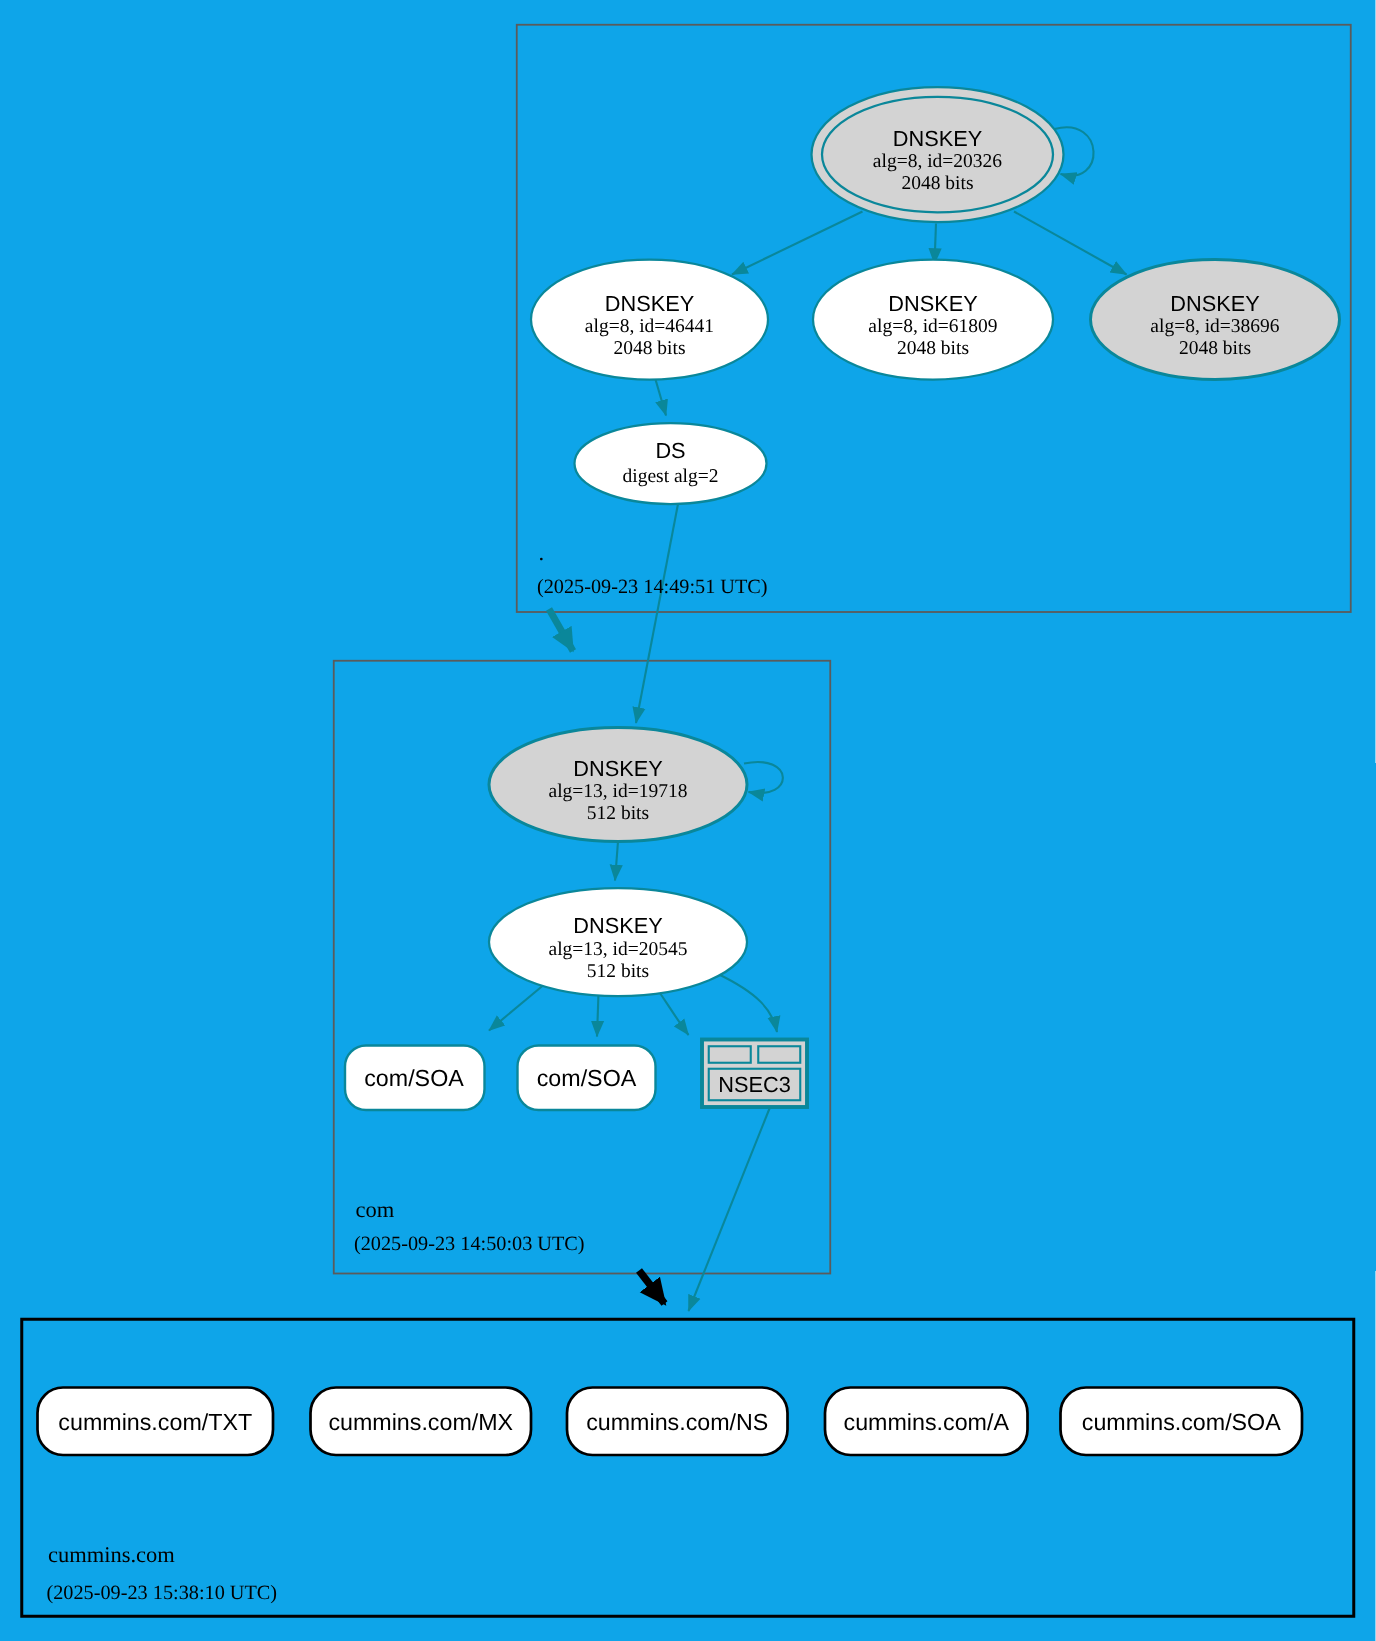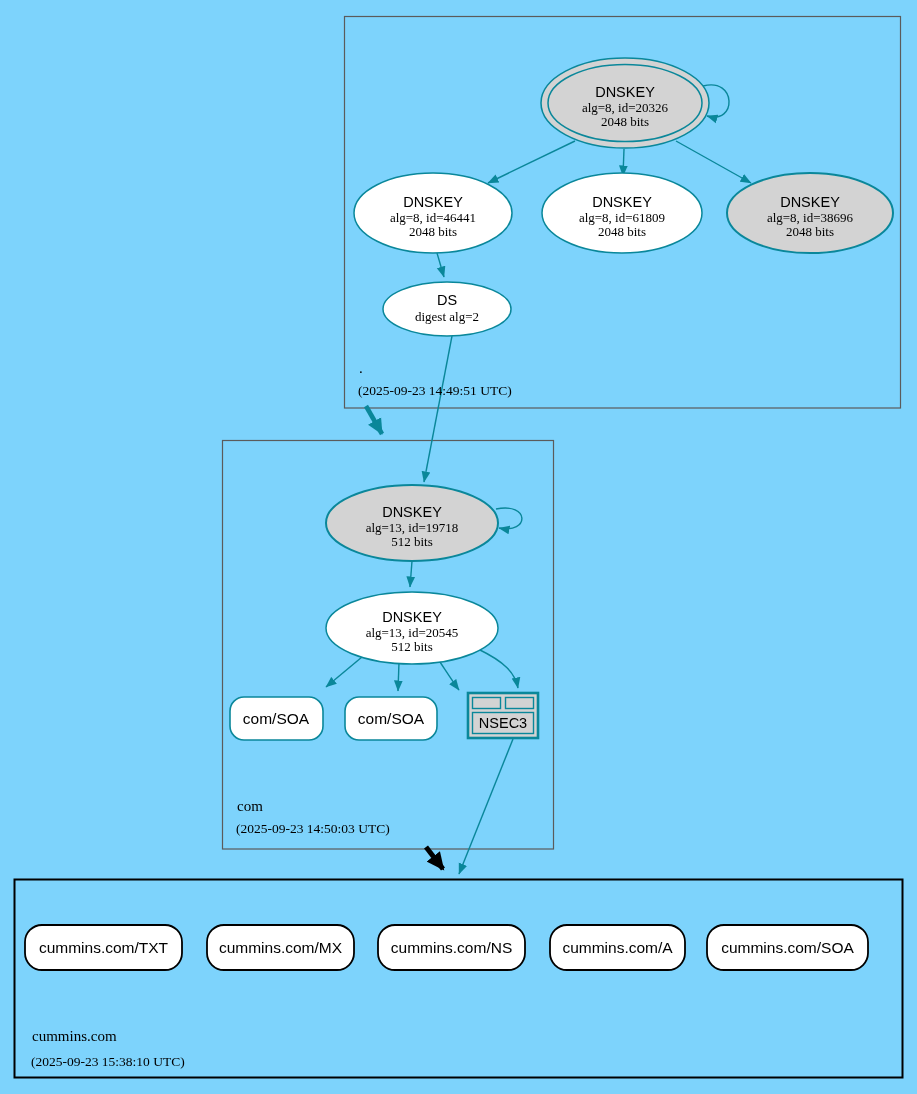--- a/index.html
+++ b/index.html
@@ -1,16 +1,16 @@
 <!DOCTYPE html>
 <html><head>
 <meta charset="utf-8">
 <style>
   html,body{margin:0;padding:0;background:#ffffff;}
-  .page{width:917px;height:1094px;position:relative;background:#7dd3fc;overflow:hidden;}
+  .page{width:917px;height:1094px;position:relative;background:#0ea5e9;overflow:hidden;}
   svg{display:block;}
   text{fill:#000000;}
   .node-title{font-family:"Liberation Sans",sans-serif;font-size:14.5px;}
   .node-detail{font-family:"Liberation Serif",serif;font-size:13px;}
   .rrset-label{font-family:"Liberation Sans",sans-serif;font-size:15.5px;}
   .zone-label{font-family:"Liberation Serif",serif;font-size:15px;}
   .zone-ts{font-family:"Liberation Serif",serif;font-size:13.5px;}
   .mid{text-anchor:middle;}
 </style>
 </head>

